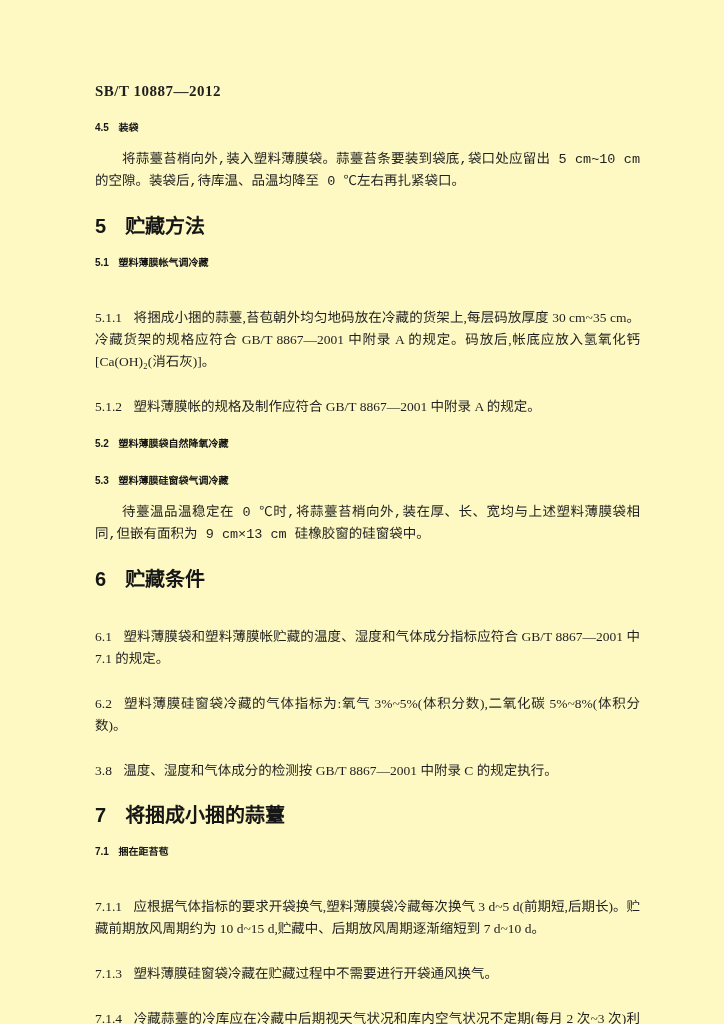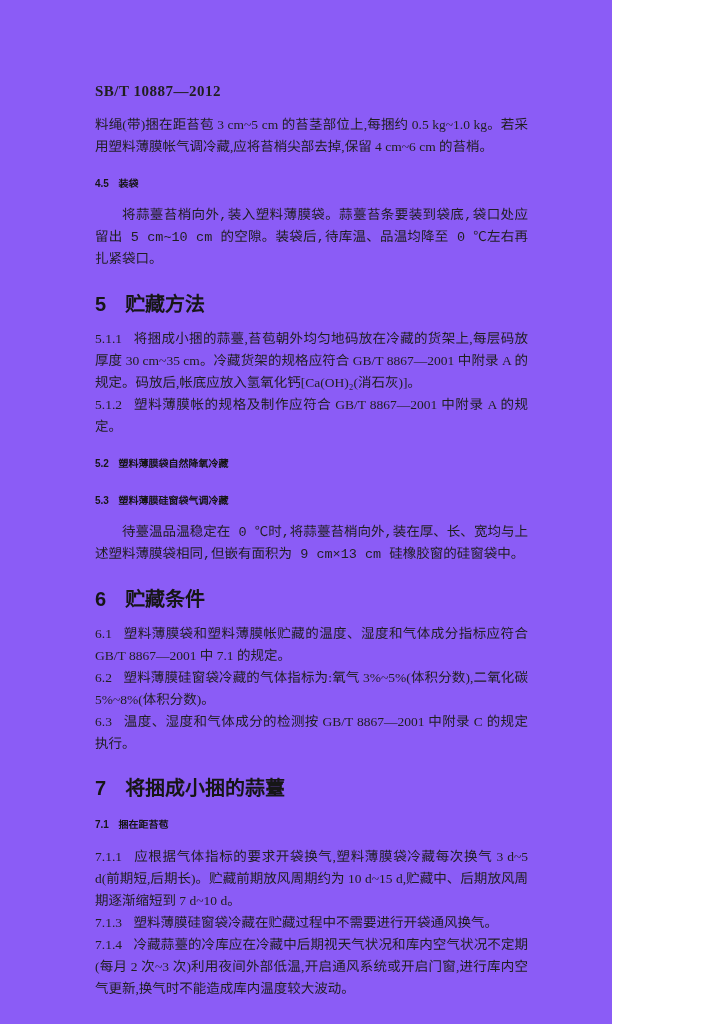--- a/index.html
+++ b/index.html
@@ -2,23 +2,23 @@
 <html lang="zh-CN"><head>
 <meta charset="utf-8">
 <style>
   html, body {
     margin: 0;
     padding: 0;
     background: #ffffff;
   }
   .page {
     position: relative;
-    width: 612px;
+    width: 724px;
     height: 1024px;
-    background: #8b5cf6;
+    background: #fef9c3;
     box-sizing: border-box;
     padding: 80px 84px 0 95px;
     color: #1f1f1f;
     font-family: "Liberation Serif", "DejaVu Serif", serif;
     font-size: 13.5px;
     line-height: 22px;
     overflow: hidden;
   }
   .doc-header {
     font-family: "Liberation Serif", "DejaVu Serif", serif;
@@ -48,40 +48,43 @@
     font-size: 10px;
     margin: 15px 0 10px 0;
   }
   .h-num {
     display: inline-block;
     margin-right: 0.95em;
   }
   .clause-num {
     display: inline-block;
     margin-right: 0.85em;
+    margin-top: 23px;
   }
 </style>
 </head>
 <body>
 
 <div class="page">
 
   <div class="doc-header">SB/T 10887—2012</div>
 
-  <p class="body-para">料绳(带)捆在距苔苞 3 cm~5 cm 的苔茎部位上,每捆约 0.5 kg~1.0 kg。若采用塑料薄膜帐气调冷藏,应将苔梢尖部去掉,保留 4 cm~6 cm 的苔梢。</p>
 
   <div class="h-l2">
     <span class="h-num">4.5</span><span>装袋</span>
   </div>
   <p class="body-para p-indent">将蒜薹苔梢向外,装入塑料薄膜袋。蒜薹苔条要装到袋底,袋口处应留出 5 cm~10 cm 的空隙。装袋后,待库温、品温均降至 0 ℃左右再扎紧袋口。</p>
 
   <div class="h-l1">
     <span class="h-num">5</span><span>贮藏方法</span>
   </div>
 
+  <div class="h-l2">
+    <span class="h-num">5.1</span><span>塑料薄膜帐气调冷藏</span>
+  </div>
   <p class="body-para">
     <span class="clause-num">5.1.1</span><span>将捆成小捆的蒜薹,苔苞朝外均匀地码放在冷藏的货架上,每层码放厚度 30 cm~35 cm。冷藏货架的规格应符合 GB/T 8867—2001 中附录 A 的规定。码放后,帐底应放入氢氧化钙[Ca(OH)₂(消石灰)]。</span>
   </p>
   <p class="body-para">
     <span class="clause-num">5.1.2</span><span>塑料薄膜帐的规格及制作应符合 GB/T 8867—2001 中附录 A 的规定。</span>
   </p>
 
   <div class="h-l2">
     <span class="h-num">5.2</span><span>塑料薄膜袋自然降氧冷藏</span>
   </div>
@@ -94,21 +97,21 @@
   <div class="h-l1">
     <span class="h-num">6</span><span>贮藏条件</span>
   </div>
   <p class="body-para">
     <span class="clause-num">6.1</span><span>塑料薄膜袋和塑料薄膜帐贮藏的温度、湿度和气体成分指标应符合 GB/T 8867—2001 中 7.1 的规定。</span>
   </p>
   <p class="body-para">
     <span class="clause-num">6.2</span><span>塑料薄膜硅窗袋冷藏的气体指标为:氧气 3%~5%(体积分数),二氧化碳 5%~8%(体积分数)。</span>
   </p>
   <p class="body-para">
-    <span class="clause-num">6.3</span><span>温度、湿度和气体成分的检测按 GB/T 8867—2001 中附录 C 的规定执行。</span>
+    <span class="clause-num">3.8</span><span>温度、湿度和气体成分的检测按 GB/T 8867—2001 中附录 C 的规定执行。</span>
   </p>
 
   <div class="h-l1">
     <span class="h-num">7</span><span>将捆成小捆的蒜薹</span>
   </div>
 
   <div class="h-l2">
     <span class="h-num">7.1</span><span>捆在距苔苞</span>
   </div>
   <p class="body-para">

